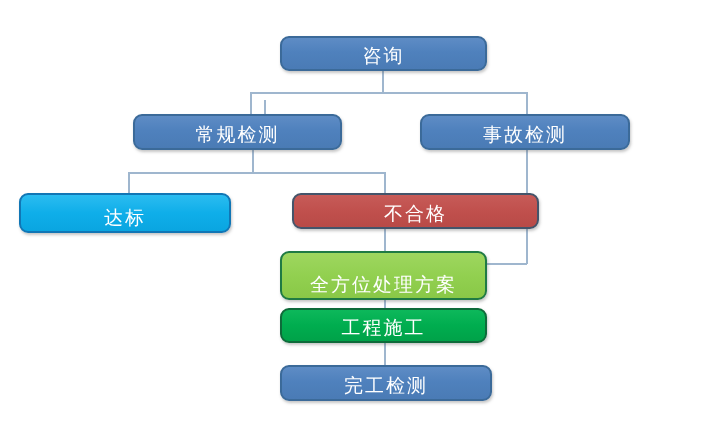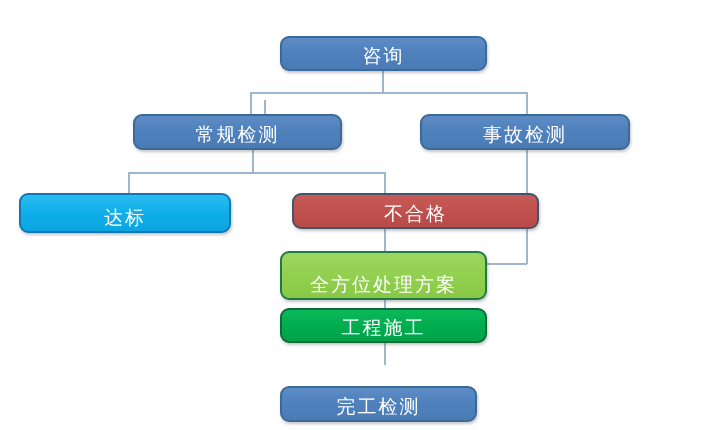--- a/index.html
+++ b/index.html
@@ -102,17 +102,17 @@
   </div>
 
   <div class="node lgreen" style="left:280px;top:251px;width:207px;height:49px">
     <span>全方位处理方案</span>
   </div>
 
   <div class="node green" style="left:280px;top:308px;width:207px;height:35px">
     <span>工程施工</span>
   </div>
 
-  <div class="node blue" style="left:280px;top:386px;width:197px;height:36px">
+  <div class="node blue" style="left:280px;top:365px;width:212px;height:36px">
     <span>完工检测</span>
   </div>
 
 </div>
 
 </body></html>

